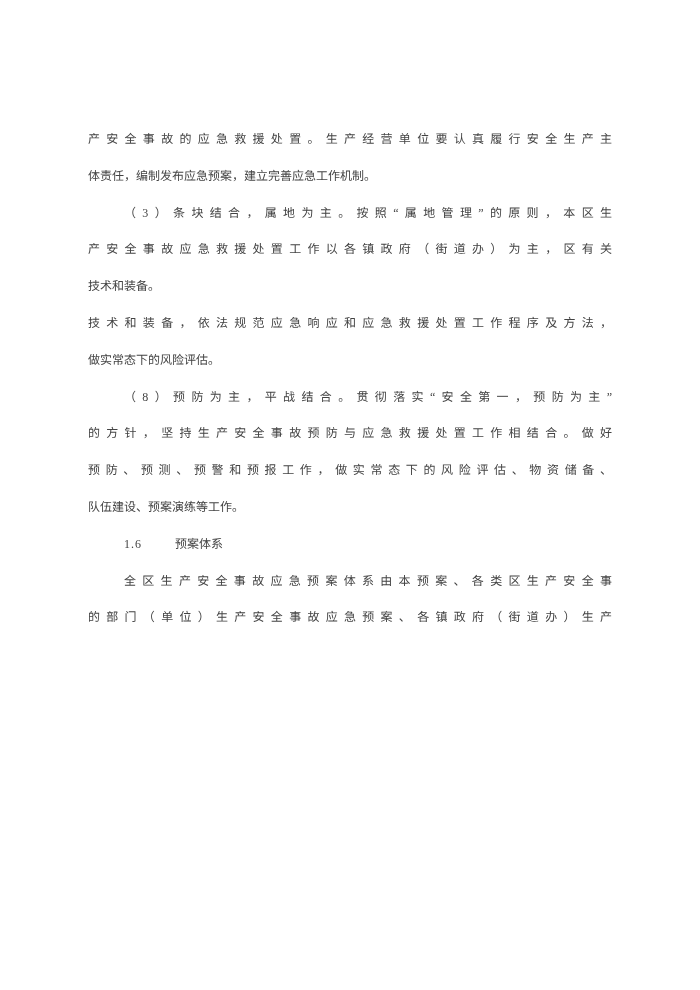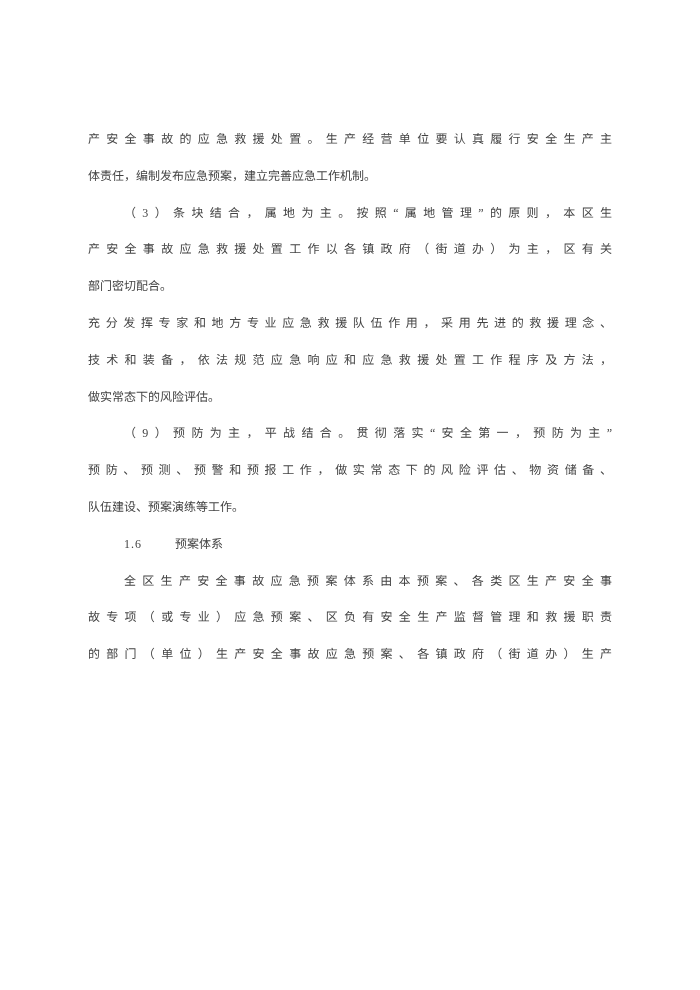--- a/index.html
+++ b/index.html
@@ -48,40 +48,39 @@
   <div class="text-block">
 
     <div class="para">
       <div class="line fill">产安全事故的应急救援处置。生产经营单位要认真履行安全生产主</div>
       <div class="line">体责任，编制发布应急预案，建立完善应急工作机制。</div>
     </div>
 
     <div class="para">
       <div class="line fill indent">（3）条块结合，属地为主。按照“属地管理”的原则，本区生</div>
       <div class="line fill">产安全事故应急救援处置工作以各镇政府（街道办）为主，区有关</div>
-      <div class="line">部门密切配合。</div>
+      <div class="line">技术和装备。</div>
     </div>
 
     <div class="para">
-      <div class="line fill">充分发挥专家和地方专业应急救援队伍作用，采用先进的救援理念、</div>
       <div class="line fill">技术和装备，依法规范应急响应和应急救援处置工作程序及方法，</div>
       <div class="line">做实常态下的风险评估。</div>
     </div>
 
     <div class="para">
-      <div class="line fill indent">（9）预防为主，平战结合。贯彻落实“安全第一，预防为主”</div>
+      <div class="line fill indent">（8）预防为主，平战结合。贯彻落实“安全第一，预防为主”</div>
+      <div class="line fill">的方针，坚持生产安全事故预防与应急救援处置工作相结合。做好</div>
       <div class="line fill">预防、预测、预警和预报工作，做实常态下的风险评估、物资储备、</div>
       <div class="line">队伍建设、预案演练等工作。</div>
     </div>
 
     <div class="line indent heading">
       <span class="num">1.6</span><span class="h-title">预案体系</span>
     </div>
 
 
     <div class="para">
       <div class="line fill indent">全区生产安全事故应急预案体系由本预案、各类区生产安全事</div>
-      <div class="line fill">故专项（或专业）应急预案、区负有安全生产监督管理和救援职责</div>
       <div class="line fill">的部门（单位）生产安全事故应急预案、各镇政府（街道办）生产</div>
     </div>
 
   </div>
 </div>
 
 </body></html>

